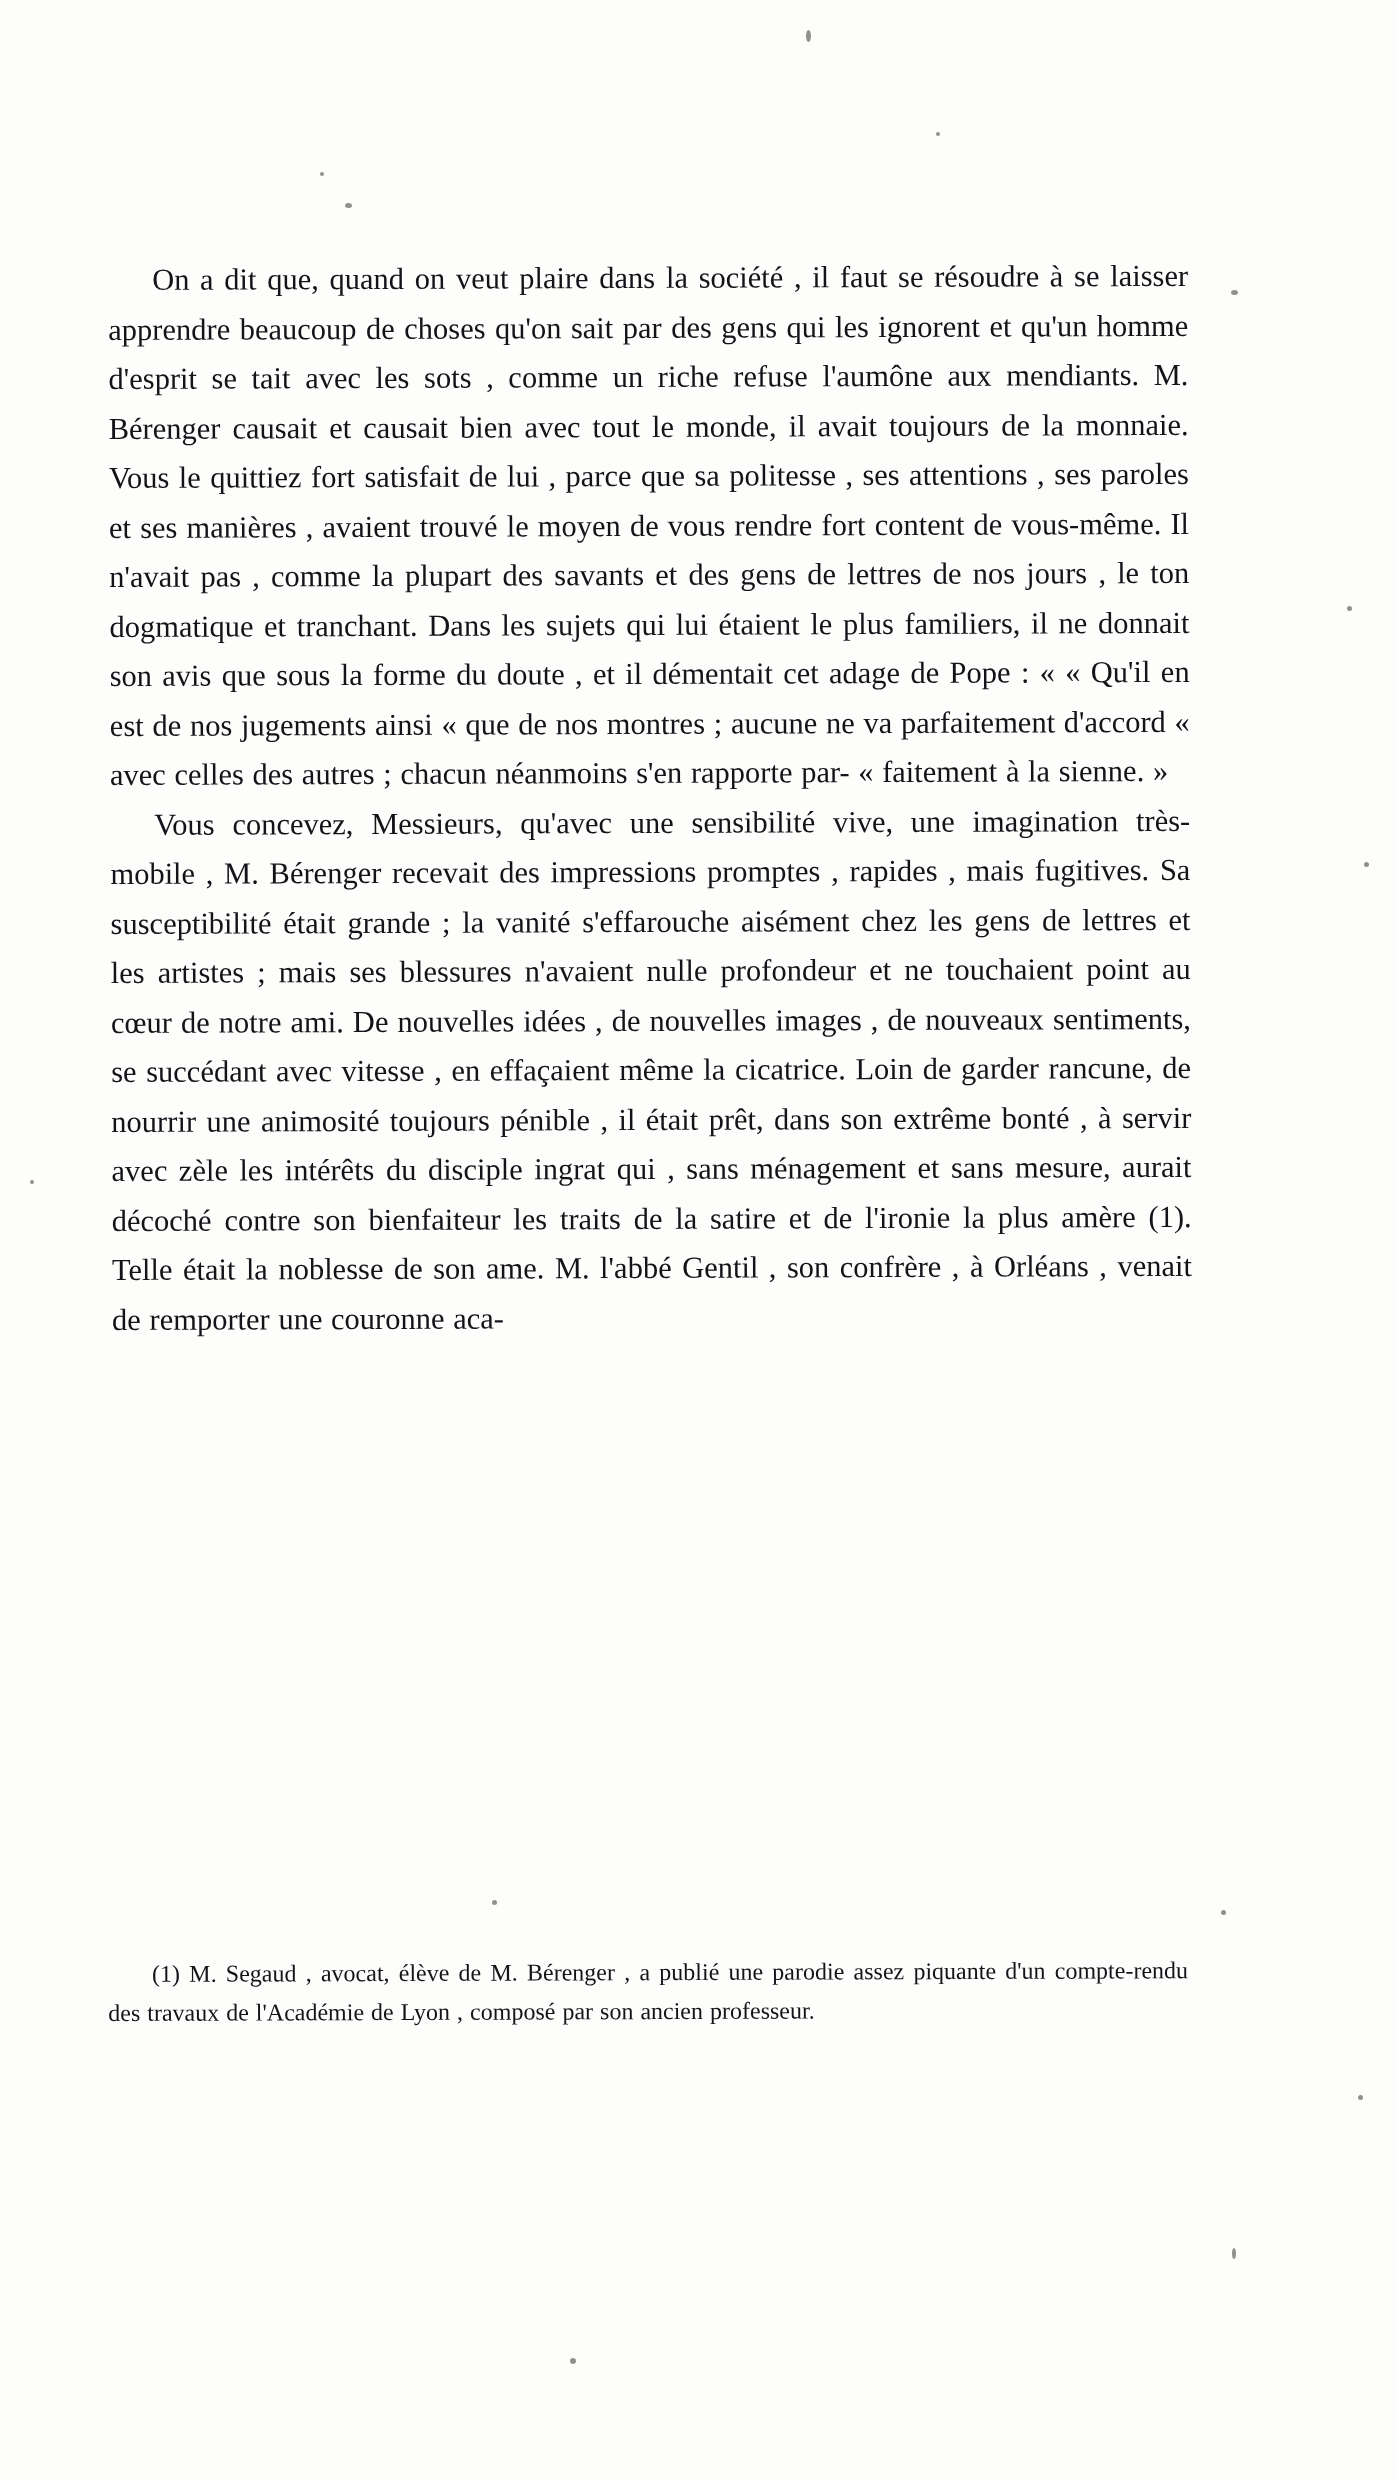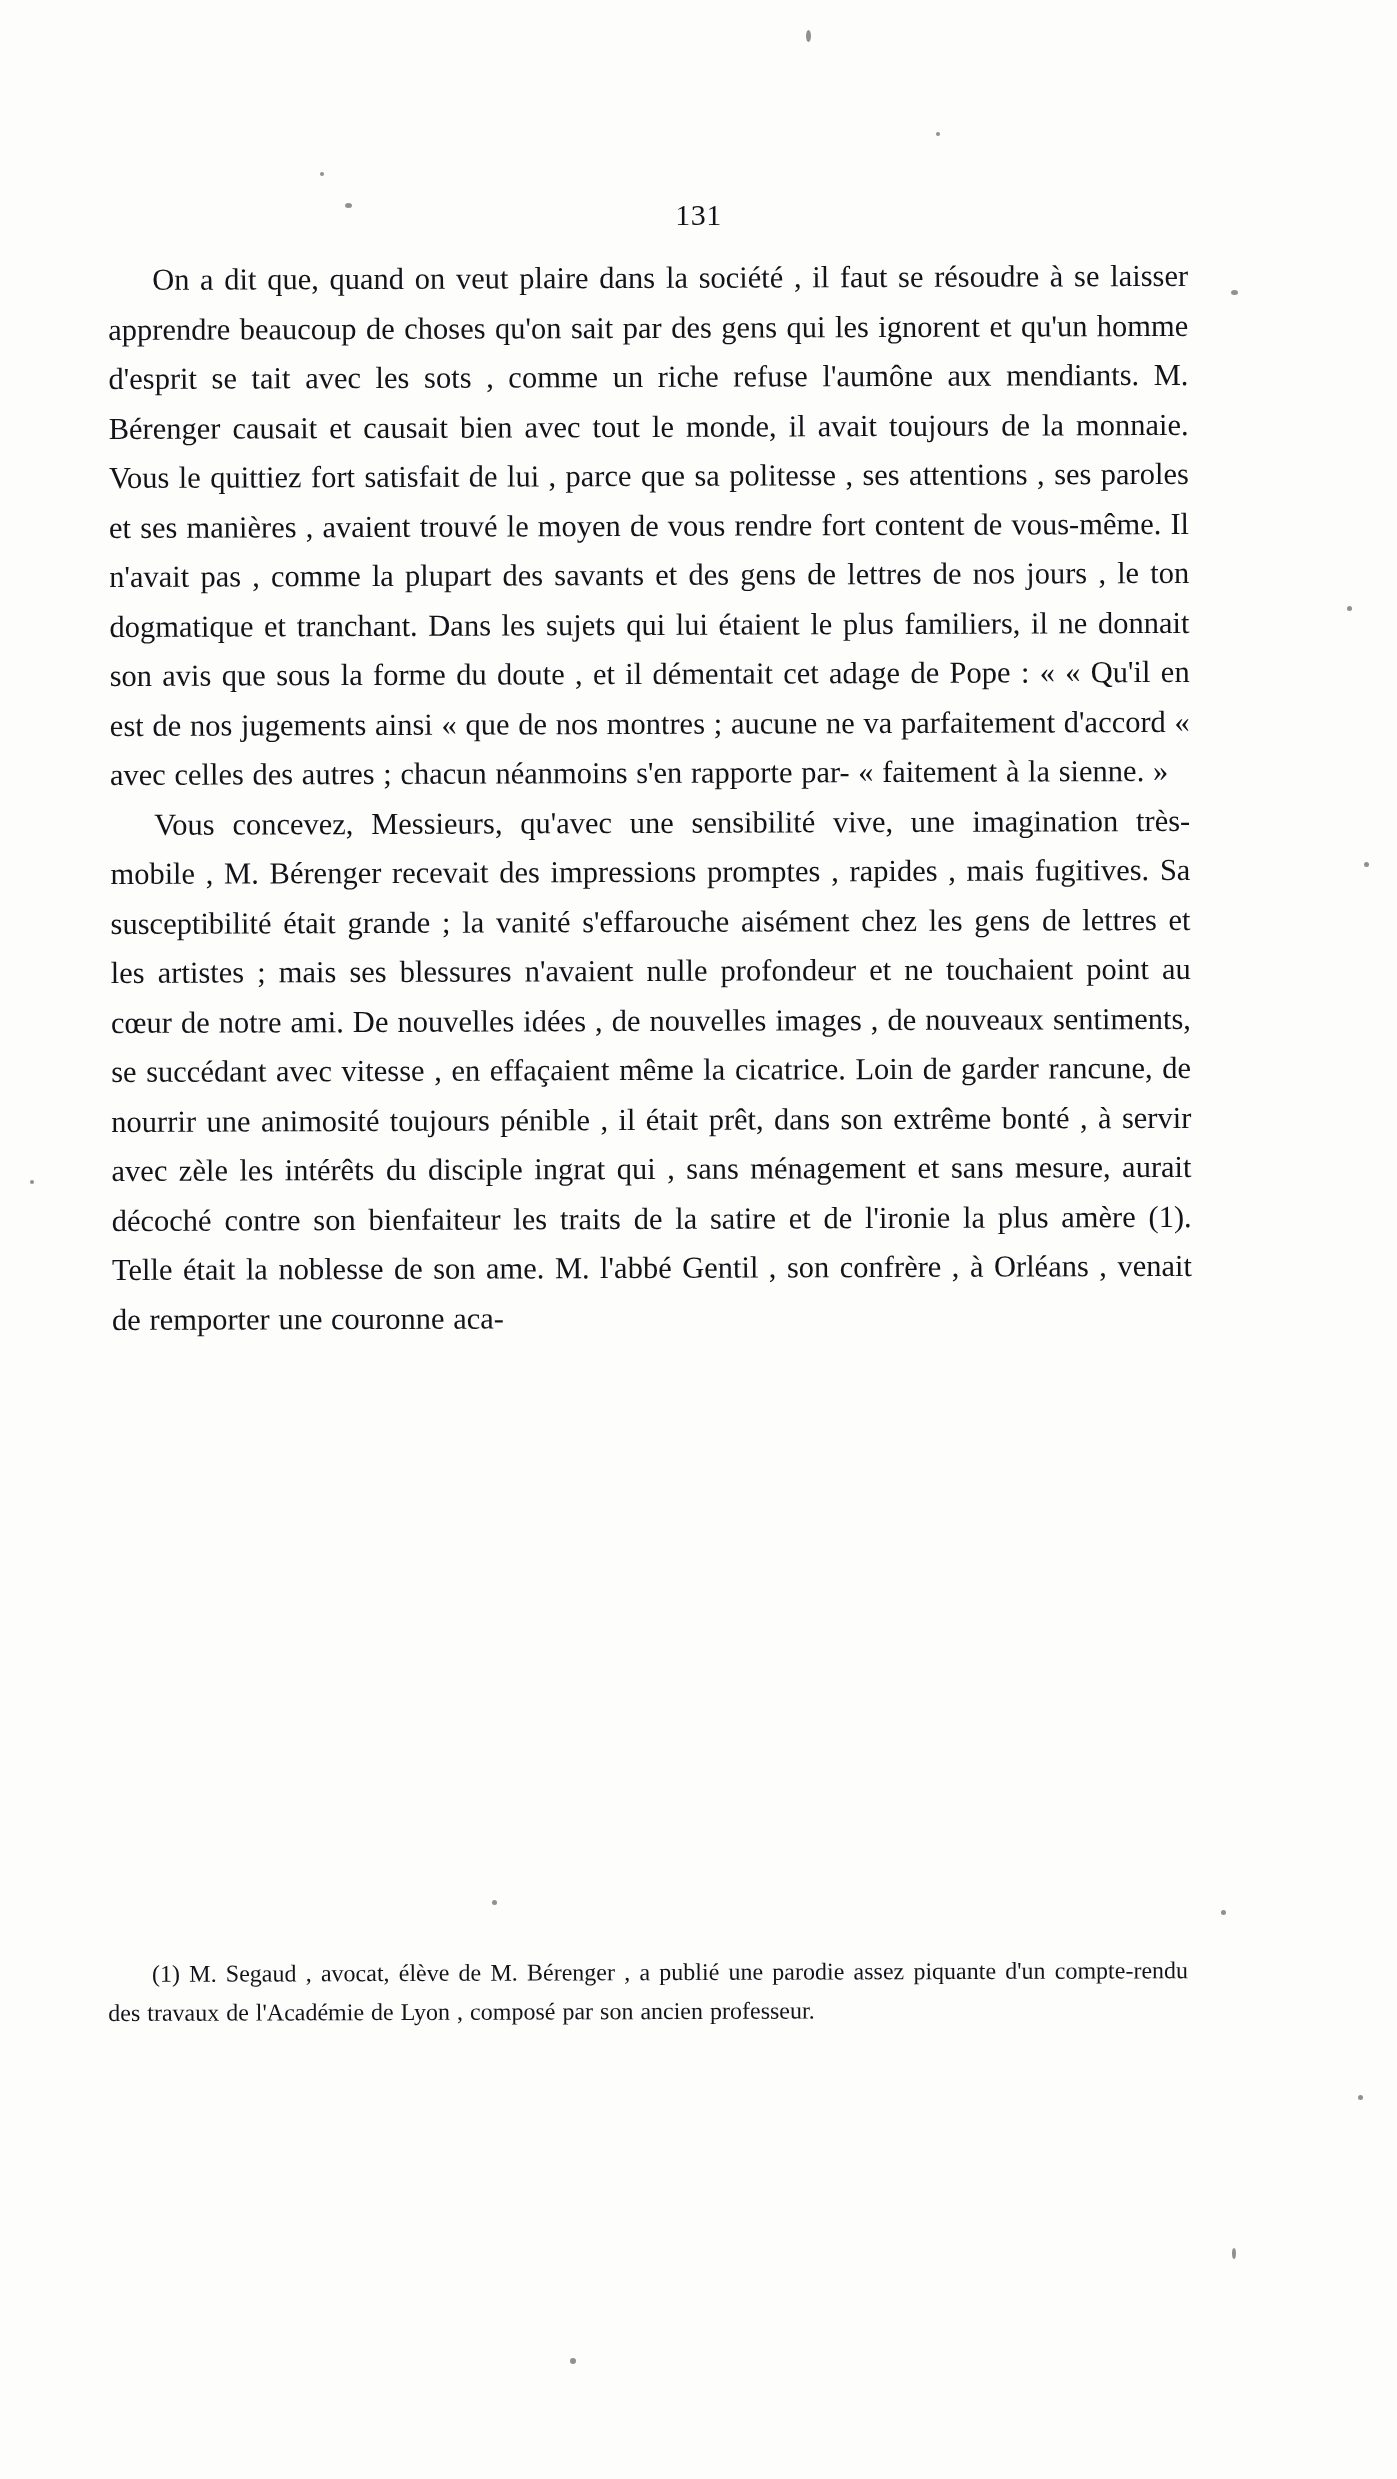--- a/index.html
+++ b/index.html
@@ -87,21 +87,20 @@
     background: #3a3630;
     border-radius: 50%;
     opacity: 0.55;
   }
 </style>
 </head>
 <body>
 
 <div class="page">
 
-  <div class="page-number">131</div>
 
   <div class="body-block">
     <p class="para indent">On a dit que, quand on veut plaire dans la société , il faut se résoudre à se laisser apprendre beaucoup de choses qu'on sait par des gens qui les ignorent et qu'un homme d'esprit se tait avec les sots , comme un riche refuse l'aumône aux mendiants. M. Bérenger causait et causait bien avec tout le monde, il avait toujours de la monnaie. Vous le quittiez fort satisfait de lui , parce que sa politesse , ses attentions , ses paroles et ses manières , avaient trouvé le moyen de vous rendre fort content de vous-même. Il n'avait pas , comme la plupart des savants et des gens de lettres de nos jours , le ton dogmatique et tranchant. Dans les sujets qui lui étaient le plus familiers, il ne donnait son avis que sous la forme du doute , et il démentait cet adage de Pope : « « Qu'il en est de nos jugements ainsi « que de nos montres ; aucune ne va parfaitement d'accord « avec celles des autres ; chacun néanmoins s'en rapporte par- « faitement à la sienne. »</p>
     <p class="para indent">Vous concevez, Messieurs, qu'avec une sensibilité vive, une imagination très-mobile , M. Bérenger recevait des impressions promptes , rapides , mais fugitives. Sa susceptibilité était grande ; la vanité s'effarouche aisément chez les gens de lettres et les artistes ; mais ses blessures n'avaient nulle profondeur et ne touchaient point au cœur de notre ami. De nouvelles idées , de nouvelles images , de nouveaux sentiments, se succédant avec vitesse , en effaçaient même la cicatrice. Loin de garder rancune, de nourrir une animosité toujours pénible , il était prêt, dans son extrême bonté , à servir avec zèle les intérêts du disciple ingrat qui , sans ménagement et sans mesure, aurait décoché contre son bienfaiteur les traits de la satire et de l'ironie la plus amère (1). Telle était la noblesse de son ame. M. l'abbé Gentil , son confrère , à Orléans , venait de remporter une couronne aca-</p>
   </div>
 
   <div class="footnote-block">
     <p class="footnote first">(1) M. Segaud , avocat, élève de M. Bérenger , a publié une parodie assez piquante d'un compte-rendu des travaux de l'Académie de Lyon , composé par son ancien professeur.</p>
   </div>
 

